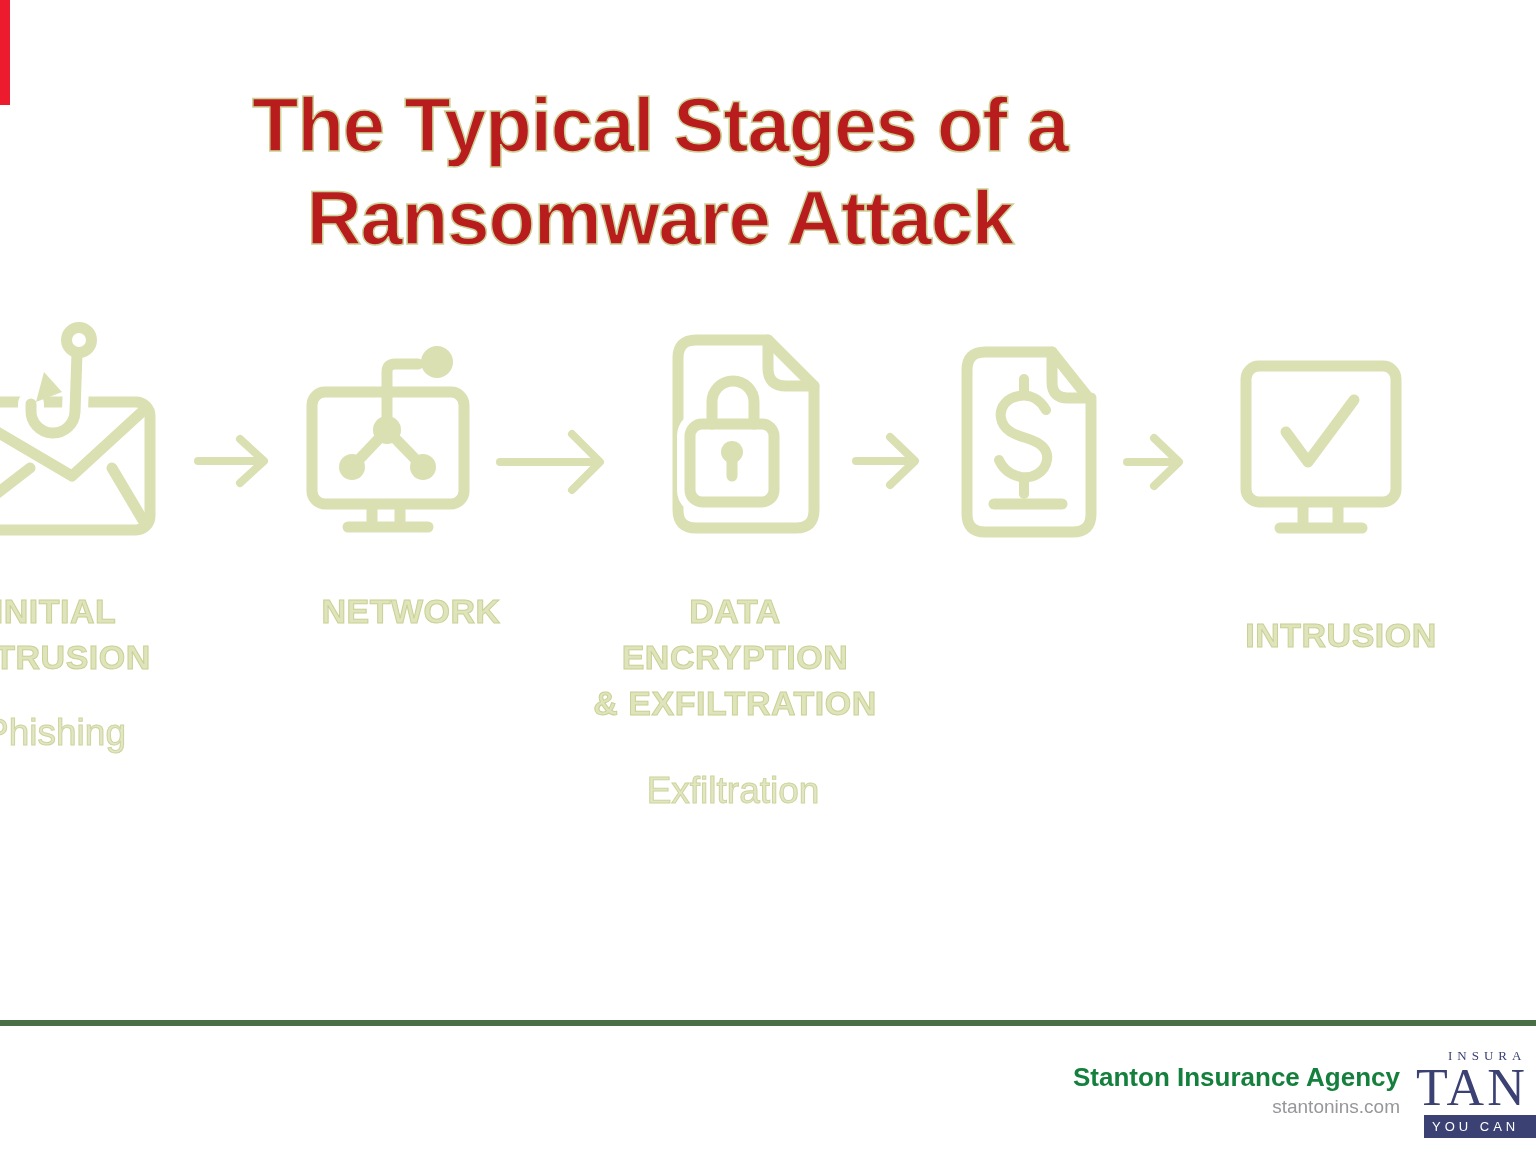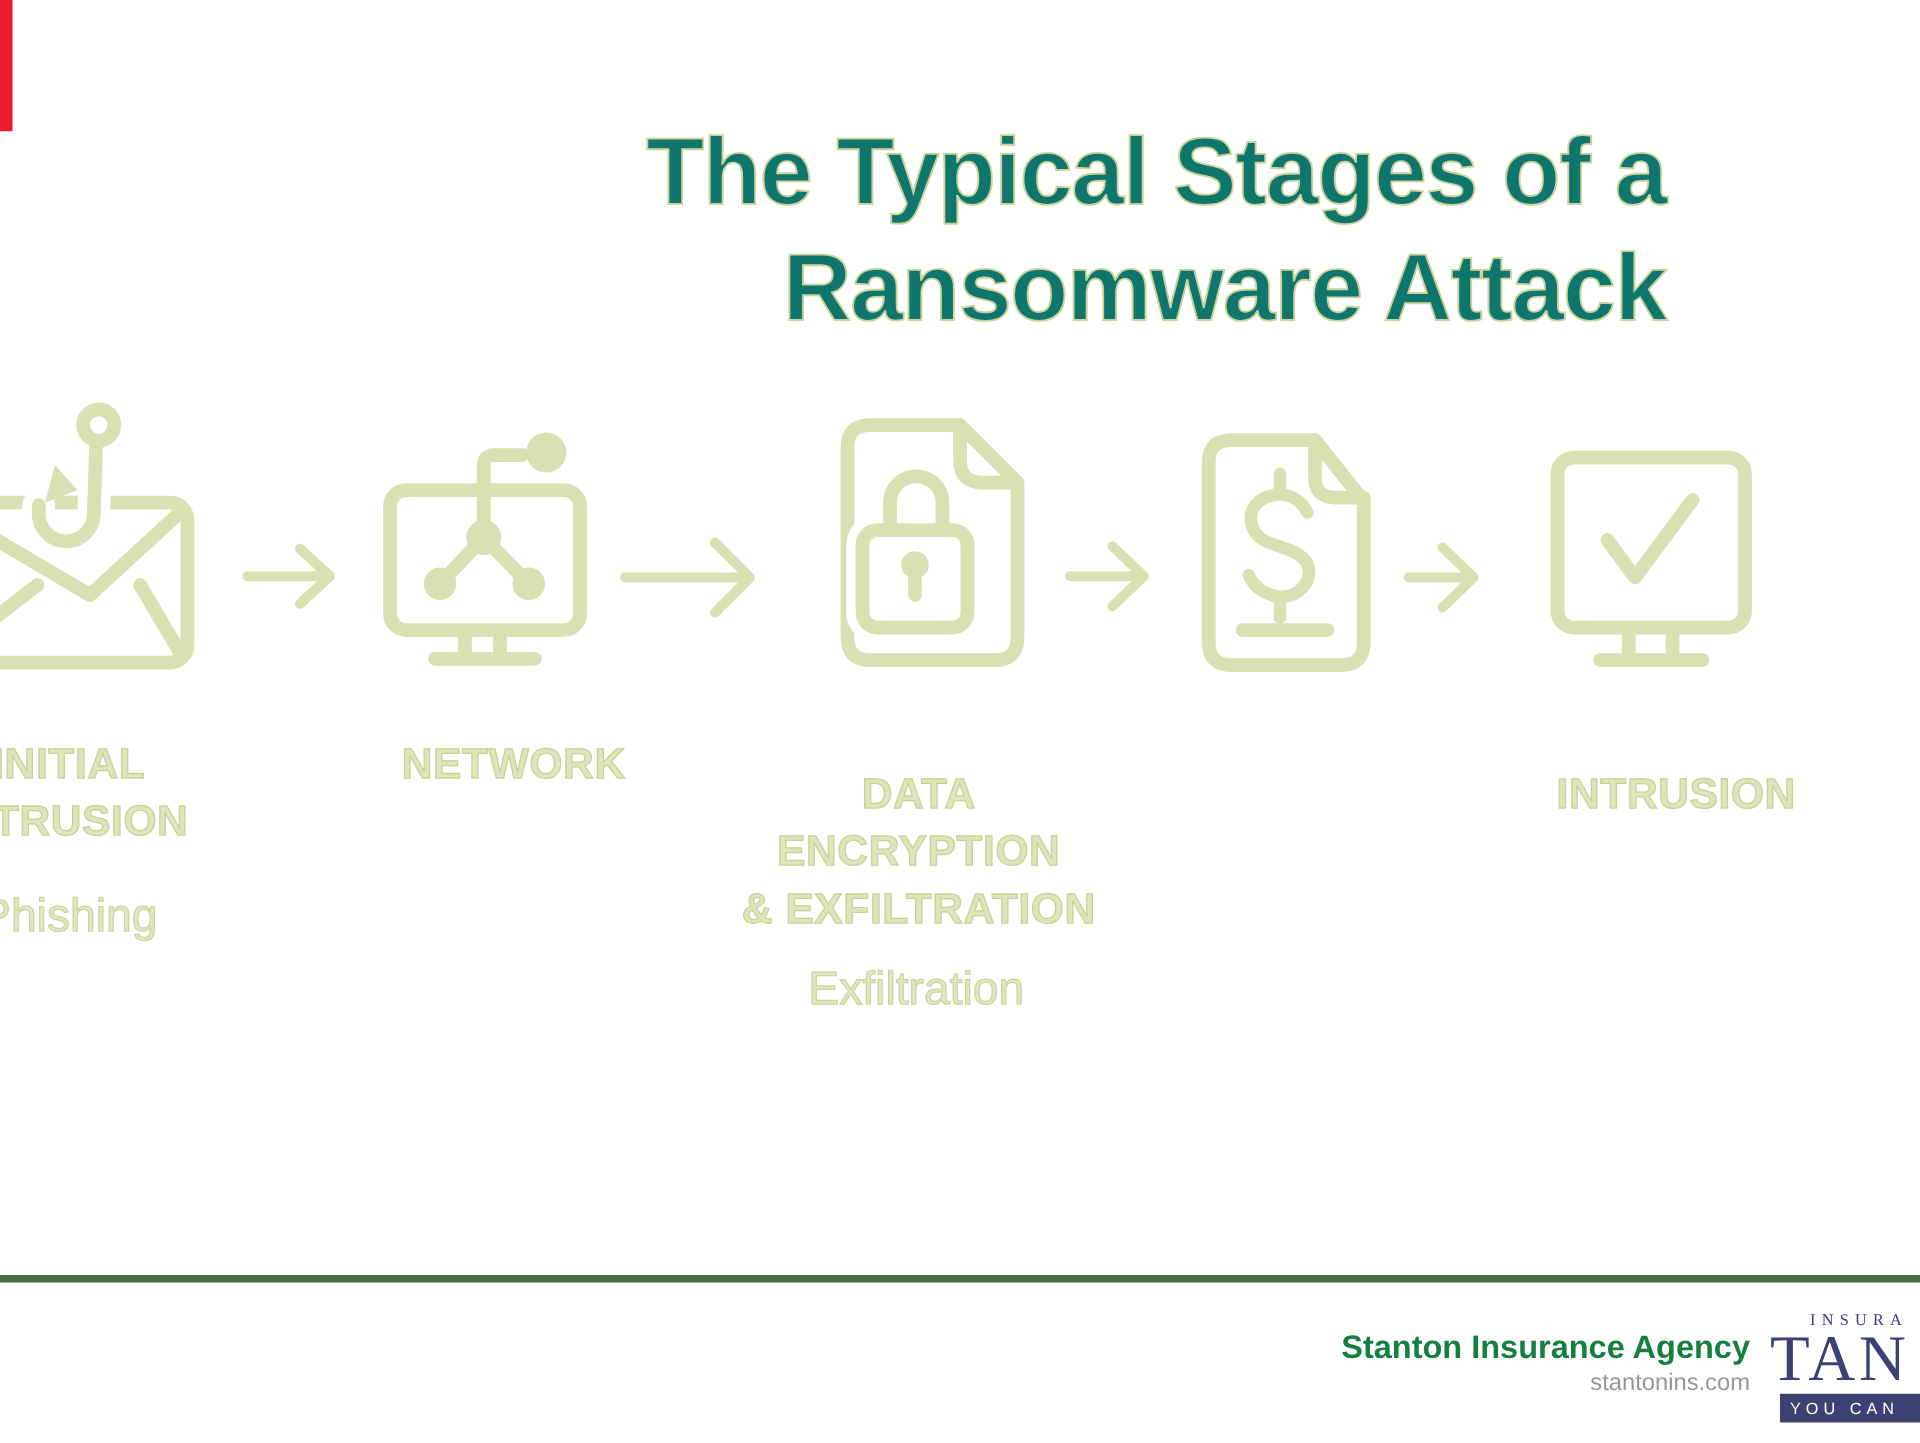--- a/index.html
+++ b/index.html
@@ -2,40 +2,40 @@
 <html><head>
 <meta charset="utf-8">
 <style>
   html,body{margin:0;padding:0;background:#fff;}
   .canvas{
     position:relative;width:1536px;height:1154px;overflow:hidden;background:#ffffff;
     font-family:"Liberation Sans", sans-serif;
   }
   .red-bar{position:absolute;left:0;top:0;width:10px;height:105px;background:#ec1c2e;}
   .title{
-    position:absolute;left:0;top:78px;width:1320px;margin:13px;text-align:right;
+    position:absolute;left:0;top:78px;width:1320px;margin:0;text-align:center;
     font-size:76px;line-height:93px;font-weight:bold;letter-spacing:-1px;
-    color:#0f766e;-webkit-text-stroke:1.5px #cbd398;
+    color:#b91c1c;-webkit-text-stroke:1.5px #cbd398;
   }
   .title span{display:block;}
   .icons-layer{position:absolute;left:0;top:0;}
   .stroke{fill:none;stroke:#dbe0b2;stroke-width:11;stroke-linecap:round;stroke-linejoin:round;}
   .halo{fill:none;stroke:#ffffff;stroke-width:26;stroke-linecap:round;stroke-linejoin:round;}
   .fillshape{fill:#dbe0b2;stroke:none;}
   .arrow{fill:none;stroke:#dbe0b2;stroke-width:8;stroke-linecap:round;stroke-linejoin:round;}
   .thin{stroke-width:10;}
   .stage-label{
     position:absolute;transform:translateX(-50%);text-align:center;
     font-weight:bold;font-size:34px;line-height:46px;letter-spacing:0.5px;
     color:#e0e4bc;-webkit-text-stroke:1px #c9d193;white-space:nowrap;
   }
   .stage-label span{display:block;}
   .s1{left:55px;top:588px;}
   .s2{left:411px;top:588px;}
-  .s3{left:735px;top:612px;}
+  .s3{left:735px;top:588px;}
   .s4{left:1038px;top:588px;}
   .s5{left:1341px;top:612px;}
   .sublabel{
     position:absolute;transform:translateX(-50%);font-size:37px;font-weight:normal;
     color:#e3e6c4;-webkit-text-stroke:1px #cdd49c;white-space:nowrap;
   }
   .phishing{left:55px;top:712px;}
   .exfiltration{left:733px;top:770px;}
   .divider{position:absolute;left:0;top:1020px;width:1536px;height:6px;background:#4a6e45;}
   .company{

